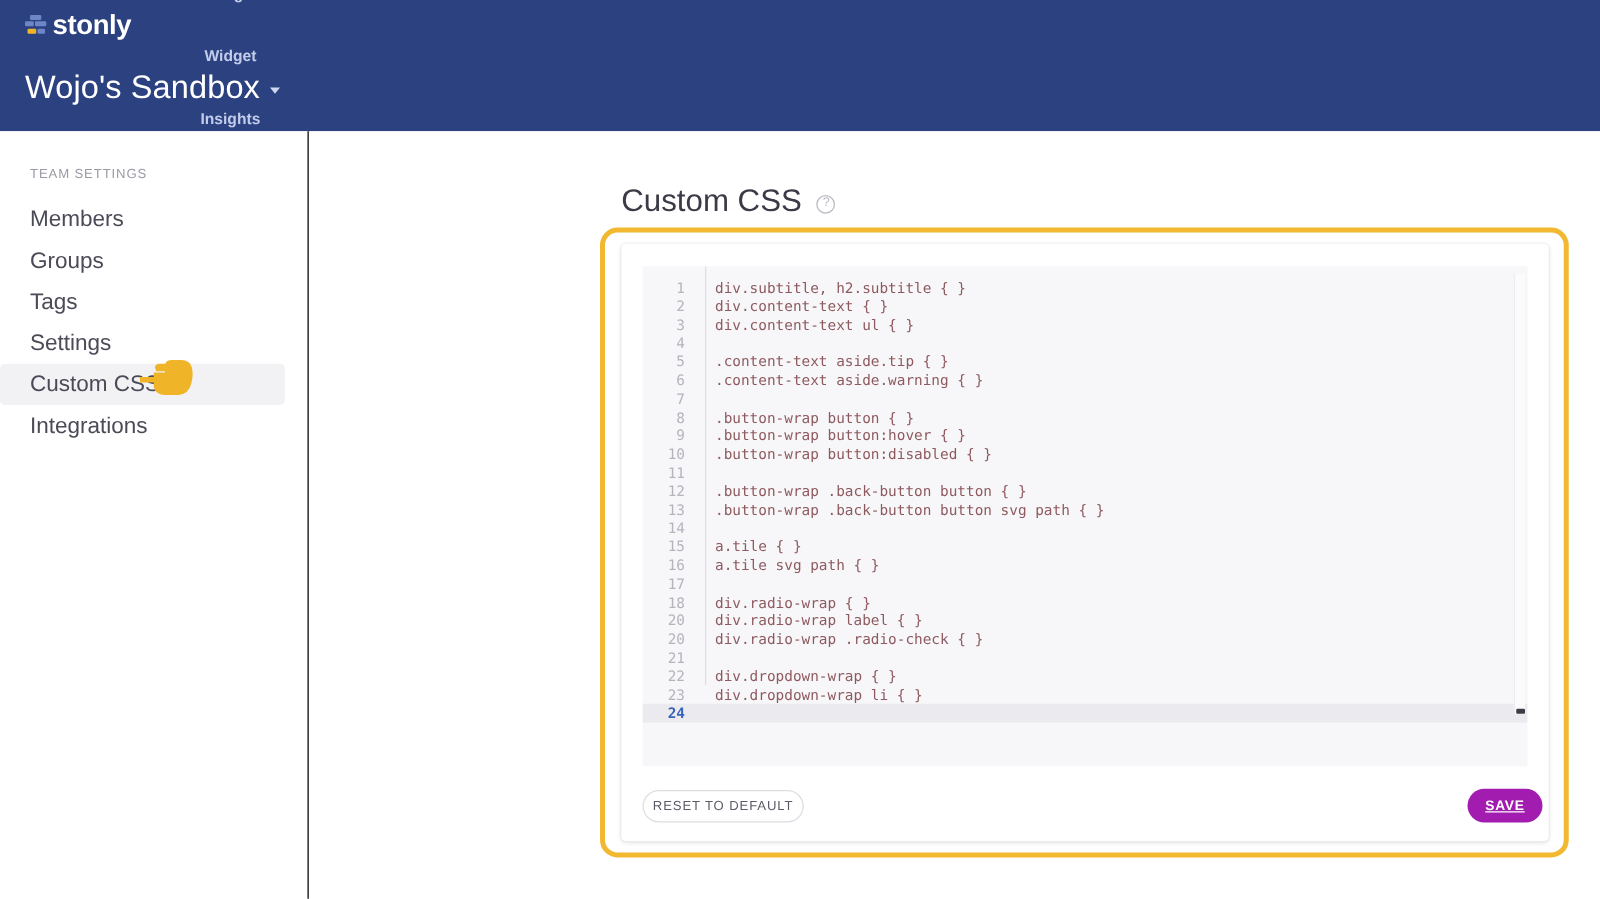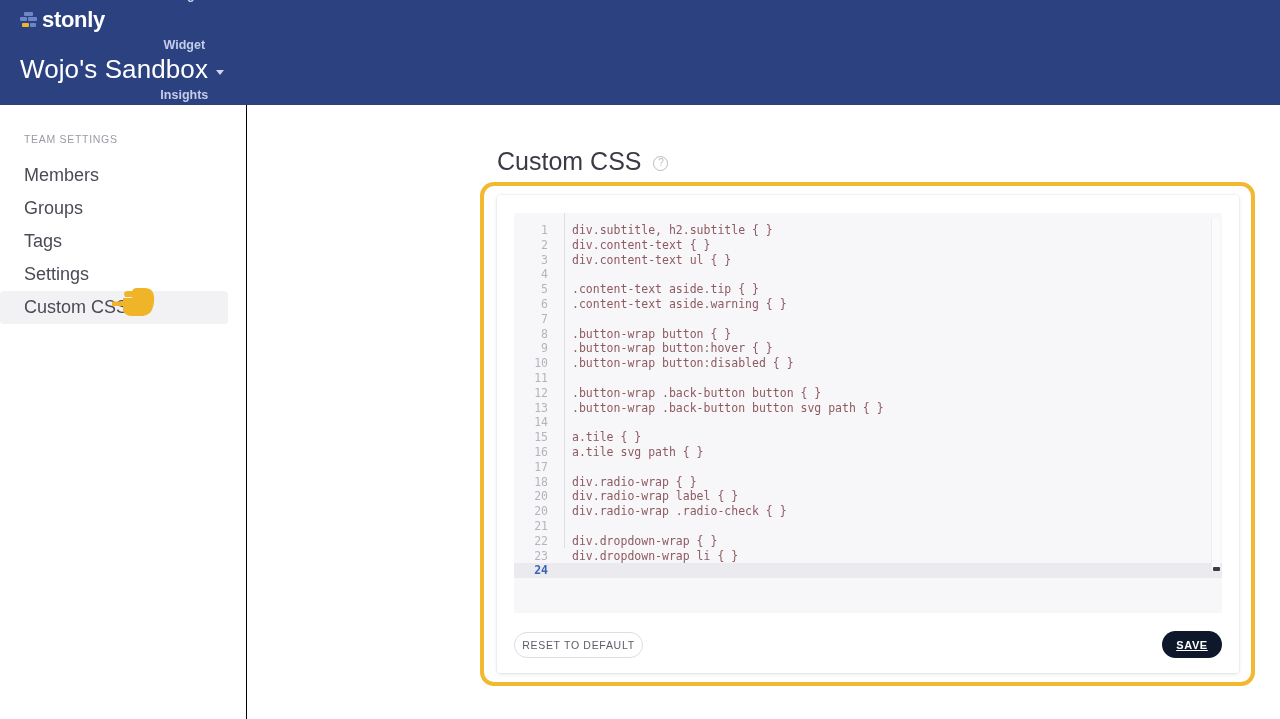--- a/index.html
+++ b/index.html
@@ -172,24 +172,24 @@
   
   .btn-reset {
     position: absolute; left: 17px; top: 437px;
     width: 129px; height: 26px;
     border: 1px solid #dddde3; border-radius: 14px;
     background: #ffffff; color: #5c5c68;
     font-size: 10.5px; letter-spacing: 0.7px; font-weight: 400;
     cursor: pointer; font-family: "Liberation Sans", sans-serif;
   }
   .btn-save {
-    position: absolute; right: 17px; top: 436px;
+    position: absolute; right: 5px; top: 436px;
     width: 60px; height: 27px;
     border: none; border-radius: 14px;
-    background: #0f172a; color: #ffffff;
+    background: #a21caf; color: #ffffff;
     font-size: 11px; letter-spacing: 0.6px; font-weight: 700;
     cursor: pointer; font-family: "Liberation Sans", sans-serif; text-decoration: underline;
   }
 </style>
 </head>
 <body>
 
 <div class="topbar">
 
   <div class="nav-row">
@@ -220,20 +220,21 @@
 
 <div class="sidebar">
   <div class="sidebar-heading">TEAM SETTINGS</div>
 
   <div class="sidebar-list">
     <div class="sidebar-item">Members</div>
     <div class="sidebar-item">Groups</div>
     <div class="sidebar-item">Tags</div>
     <div class="sidebar-item">Settings</div>
     <div class="sidebar-item active">Custom CSS</div>
+    <div class="sidebar-item">Integrations</div>
   </div>
 </div>
 
 <svg class="pointer-hand" viewBox="0 0 46 34">
   <path fill="#f0b429" d="M0 16.5 L11 16.5 L11 13 L20 13 L20 8 Q20 3 25 3 L33 3 Q40 3 41.5 9 Q43 15 41 22 Q39 30 31 31 L20 31 Q13 31 11 25 L11 21 L0 21 Z"></path>
   <path fill="#f0b429" d="M12 9 Q12 6 16 6 L22 6 L22 12 L13 12 Z"></path>
 </svg>
 
 <div class="main">
 

